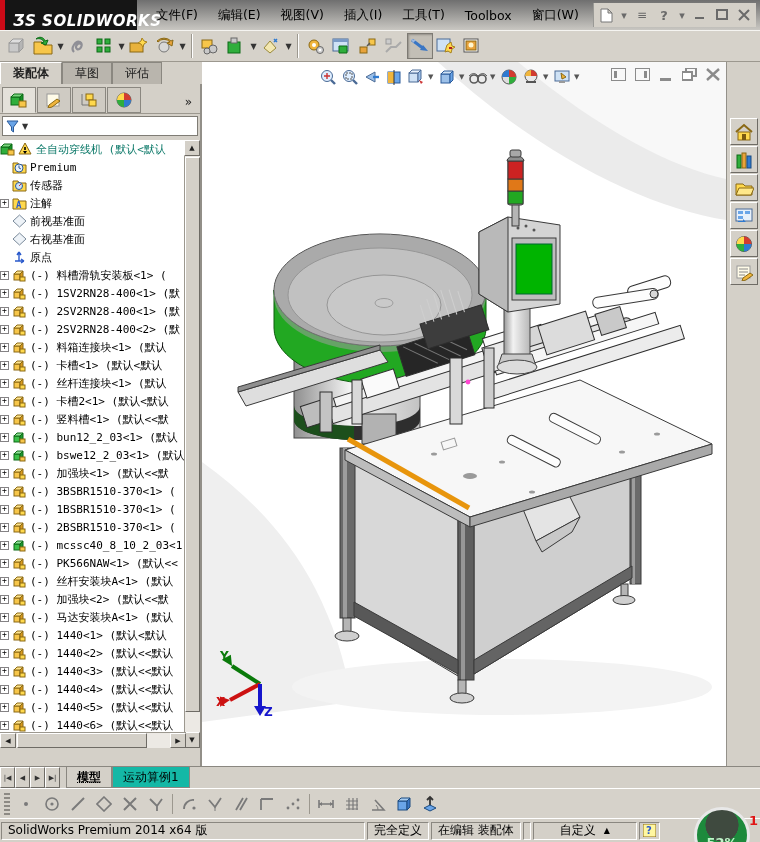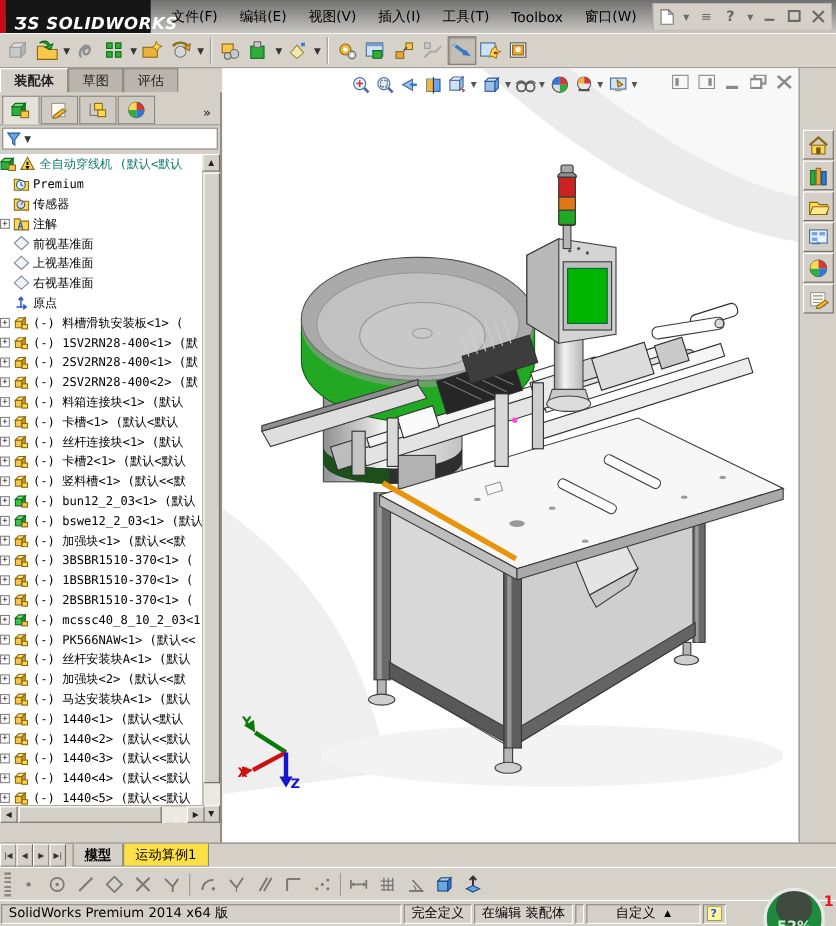--- a/index.html
+++ b/index.html
@@ -61,21 +61,21 @@
   .hud-caret{font-size:7px;color:#555;width:7px;}
   .doc-controls{position:absolute;right:6px;top:4px;display:flex;gap:9px;color:#8b8b8b;align-items:center;}
   .triad{position:absolute;left:6px;bottom:44px;}
   
   .task-pane{position:absolute;right:0;top:62px;width:34px;height:704px;background:#d4d0c8;border-left:1px solid #94918a;}
   .tp-btn{width:28px;height:27px;margin:1px auto;background:#d4d0c8;border:1px solid;border-color:#fff #6e6b65 #6e6b65 #fff;
     display:flex;align-items:center;justify-content:center;}
   
   .doc-tabstrip{position:absolute;left:0;top:766px;width:760px;height:22px;background:#d4d0c8;border-top:1px solid #8a8780;display:flex;align-items:stretch;}
   .nav-btn{width:15px;border:1px solid;border-color:#fff #6e6b65 #6e6b65 #fff;background:#d4d0c8;display:flex;align-items:center;justify-content:center;font-size:7px;color:#333;}
-  .doc-tab{padding:2px 10px;font-size:12px;border:1px solid #8a8780;border-top:none;background:#fde047;display:flex;align-items:center;}
+  .doc-tab{padding:2px 10px;font-size:12px;border:1px solid #8a8780;border-top:none;background:#14b8a6;display:flex;align-items:center;}
   .doc-tab.active{background:#d4d0c8;text-decoration:underline dotted;font-weight:bold;}
   
   .snapbar{position:absolute;left:0;top:788px;width:760px;height:30px;background:#d6d2ca;border-top:1px solid #fff;display:flex;align-items:center;gap:6px;padding-left:4px;}
   .grip{width:6px;height:22px;background:repeating-linear-gradient(to bottom,#8d8a84 0 2px,#d6d2ca 2px 4px);}
   .sni{width:20px;height:20px;display:flex;align-items:center;justify-content:center;}
   
   .statusbar{position:absolute;left:0;top:818px;width:760px;height:24px;background:#d4d0c8;border-top:1px solid #fff;display:flex;align-items:center;font-size:12px;}
   .st-cell{height:18px;margin:0 1px;border:1px solid;border-color:#8a8780 #fff #fff #8a8780;display:flex;align-items:center;padding:0 6px;white-space:nowrap;}
   .gauge{position:absolute;right:10px;top:-12px;width:56px;height:56px;border-radius:50%;
     background:radial-gradient(circle at 50% 30%,#3f4a3f 0 38%,#1d8a3c 39%);border:3px solid #e8e8e8;
@@ -346,27 +346,20 @@
           <span class="ticon"><svg width="15" height="14">
               <path d="M7.5 1 L14 7 L7.5 13 L1 7 Z" fill="#eef3f8" stroke="#7a8a9a"></path>
             </svg></span>
           <span class="tlabel">前视基准面</span>
         </div>
         <div class="trow">
           <span class="plus-spacer"></span>
           <span class="ticon"><svg width="15" height="14">
               <path d="M7.5 1 L14 7 L7.5 13 L1 7 Z" fill="#eef3f8" stroke="#7a8a9a"></path>
             </svg></span>
-          <span class="tlabel">上视基准面</span>
-        </div>
-        <div class="trow">
-          <span class="plus-spacer"></span>
-          <span class="ticon"><svg width="15" height="14">
-              <path d="M7.5 1 L14 7 L7.5 13 L1 7 Z" fill="#eef3f8" stroke="#7a8a9a"></path>
-            </svg></span>
           <span class="tlabel">右视基准面</span>
         </div>
         <div class="trow">
           <span class="plus-spacer"></span>
           <span class="ticon"><svg width="15" height="14">
               <path d="M7 2 v9 M3 11 h9 M7 2 l-2 3 M7 2 l2 3 M12 11 l-3 -2 M12 11 l-3 2" stroke="#2a5acc" stroke-width="1.4" fill="none"></path>
             </svg></span>
           <span class="tlabel">原点</span>
         </div>
         <div class="trow">

